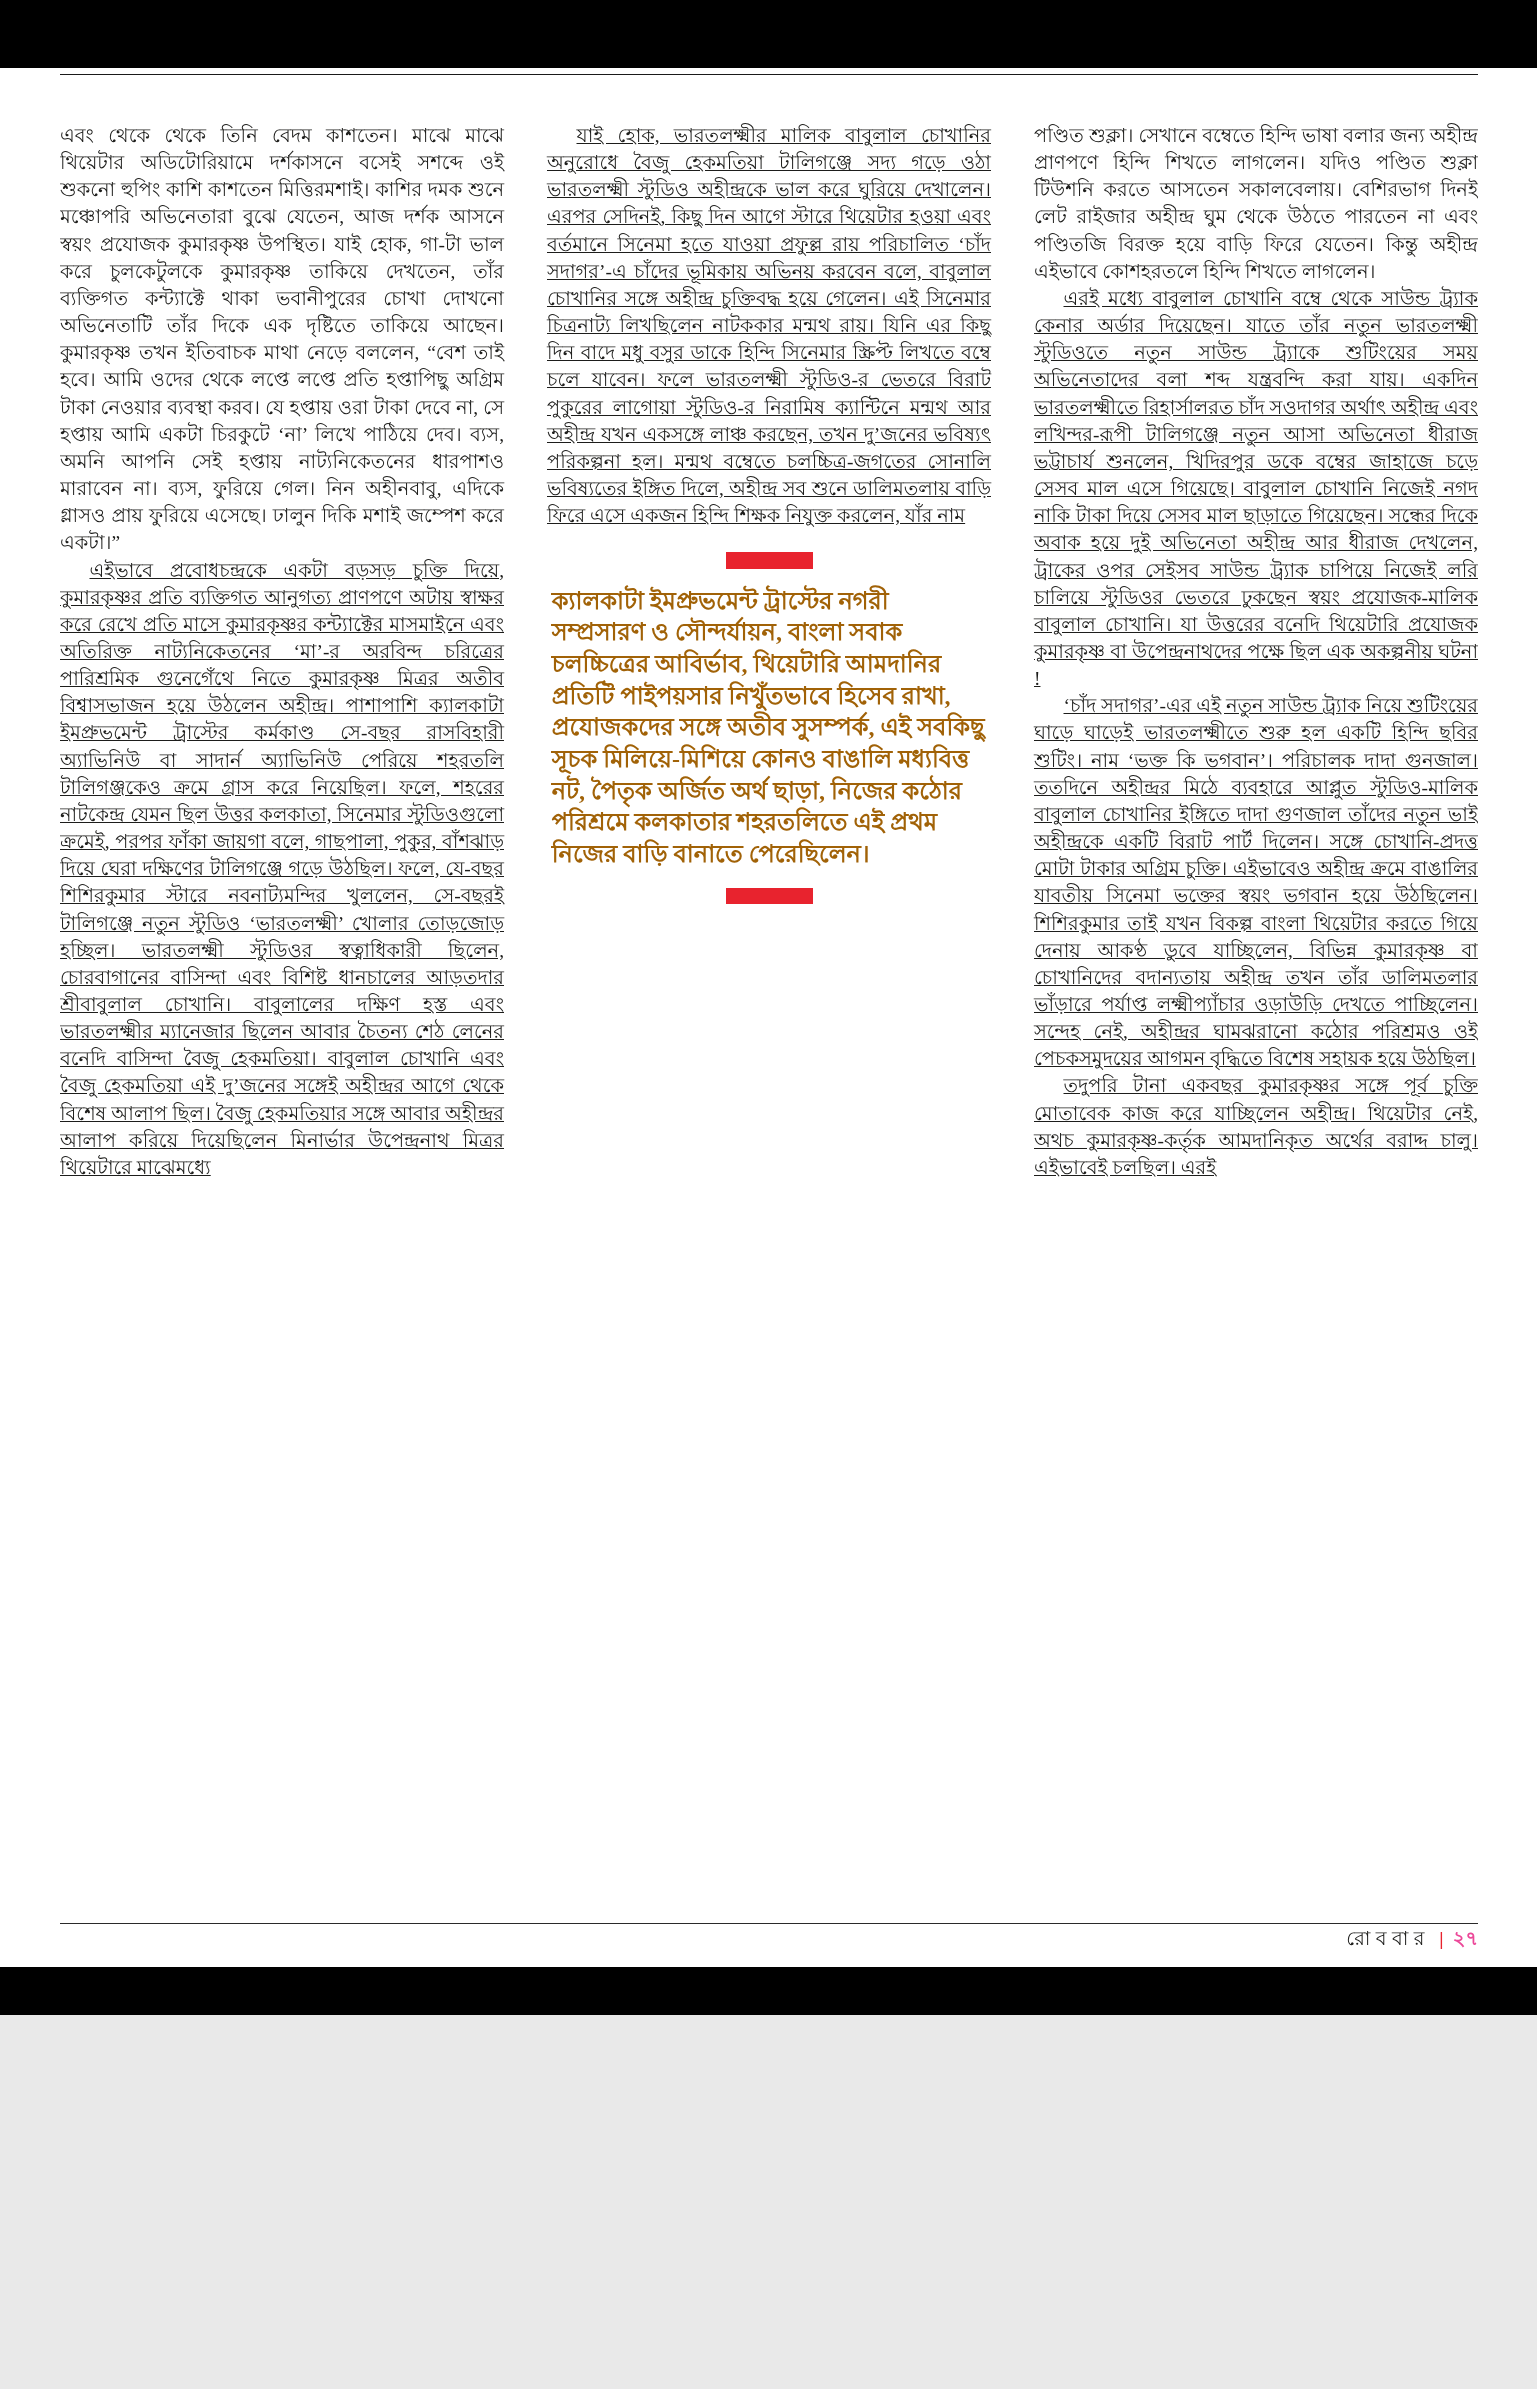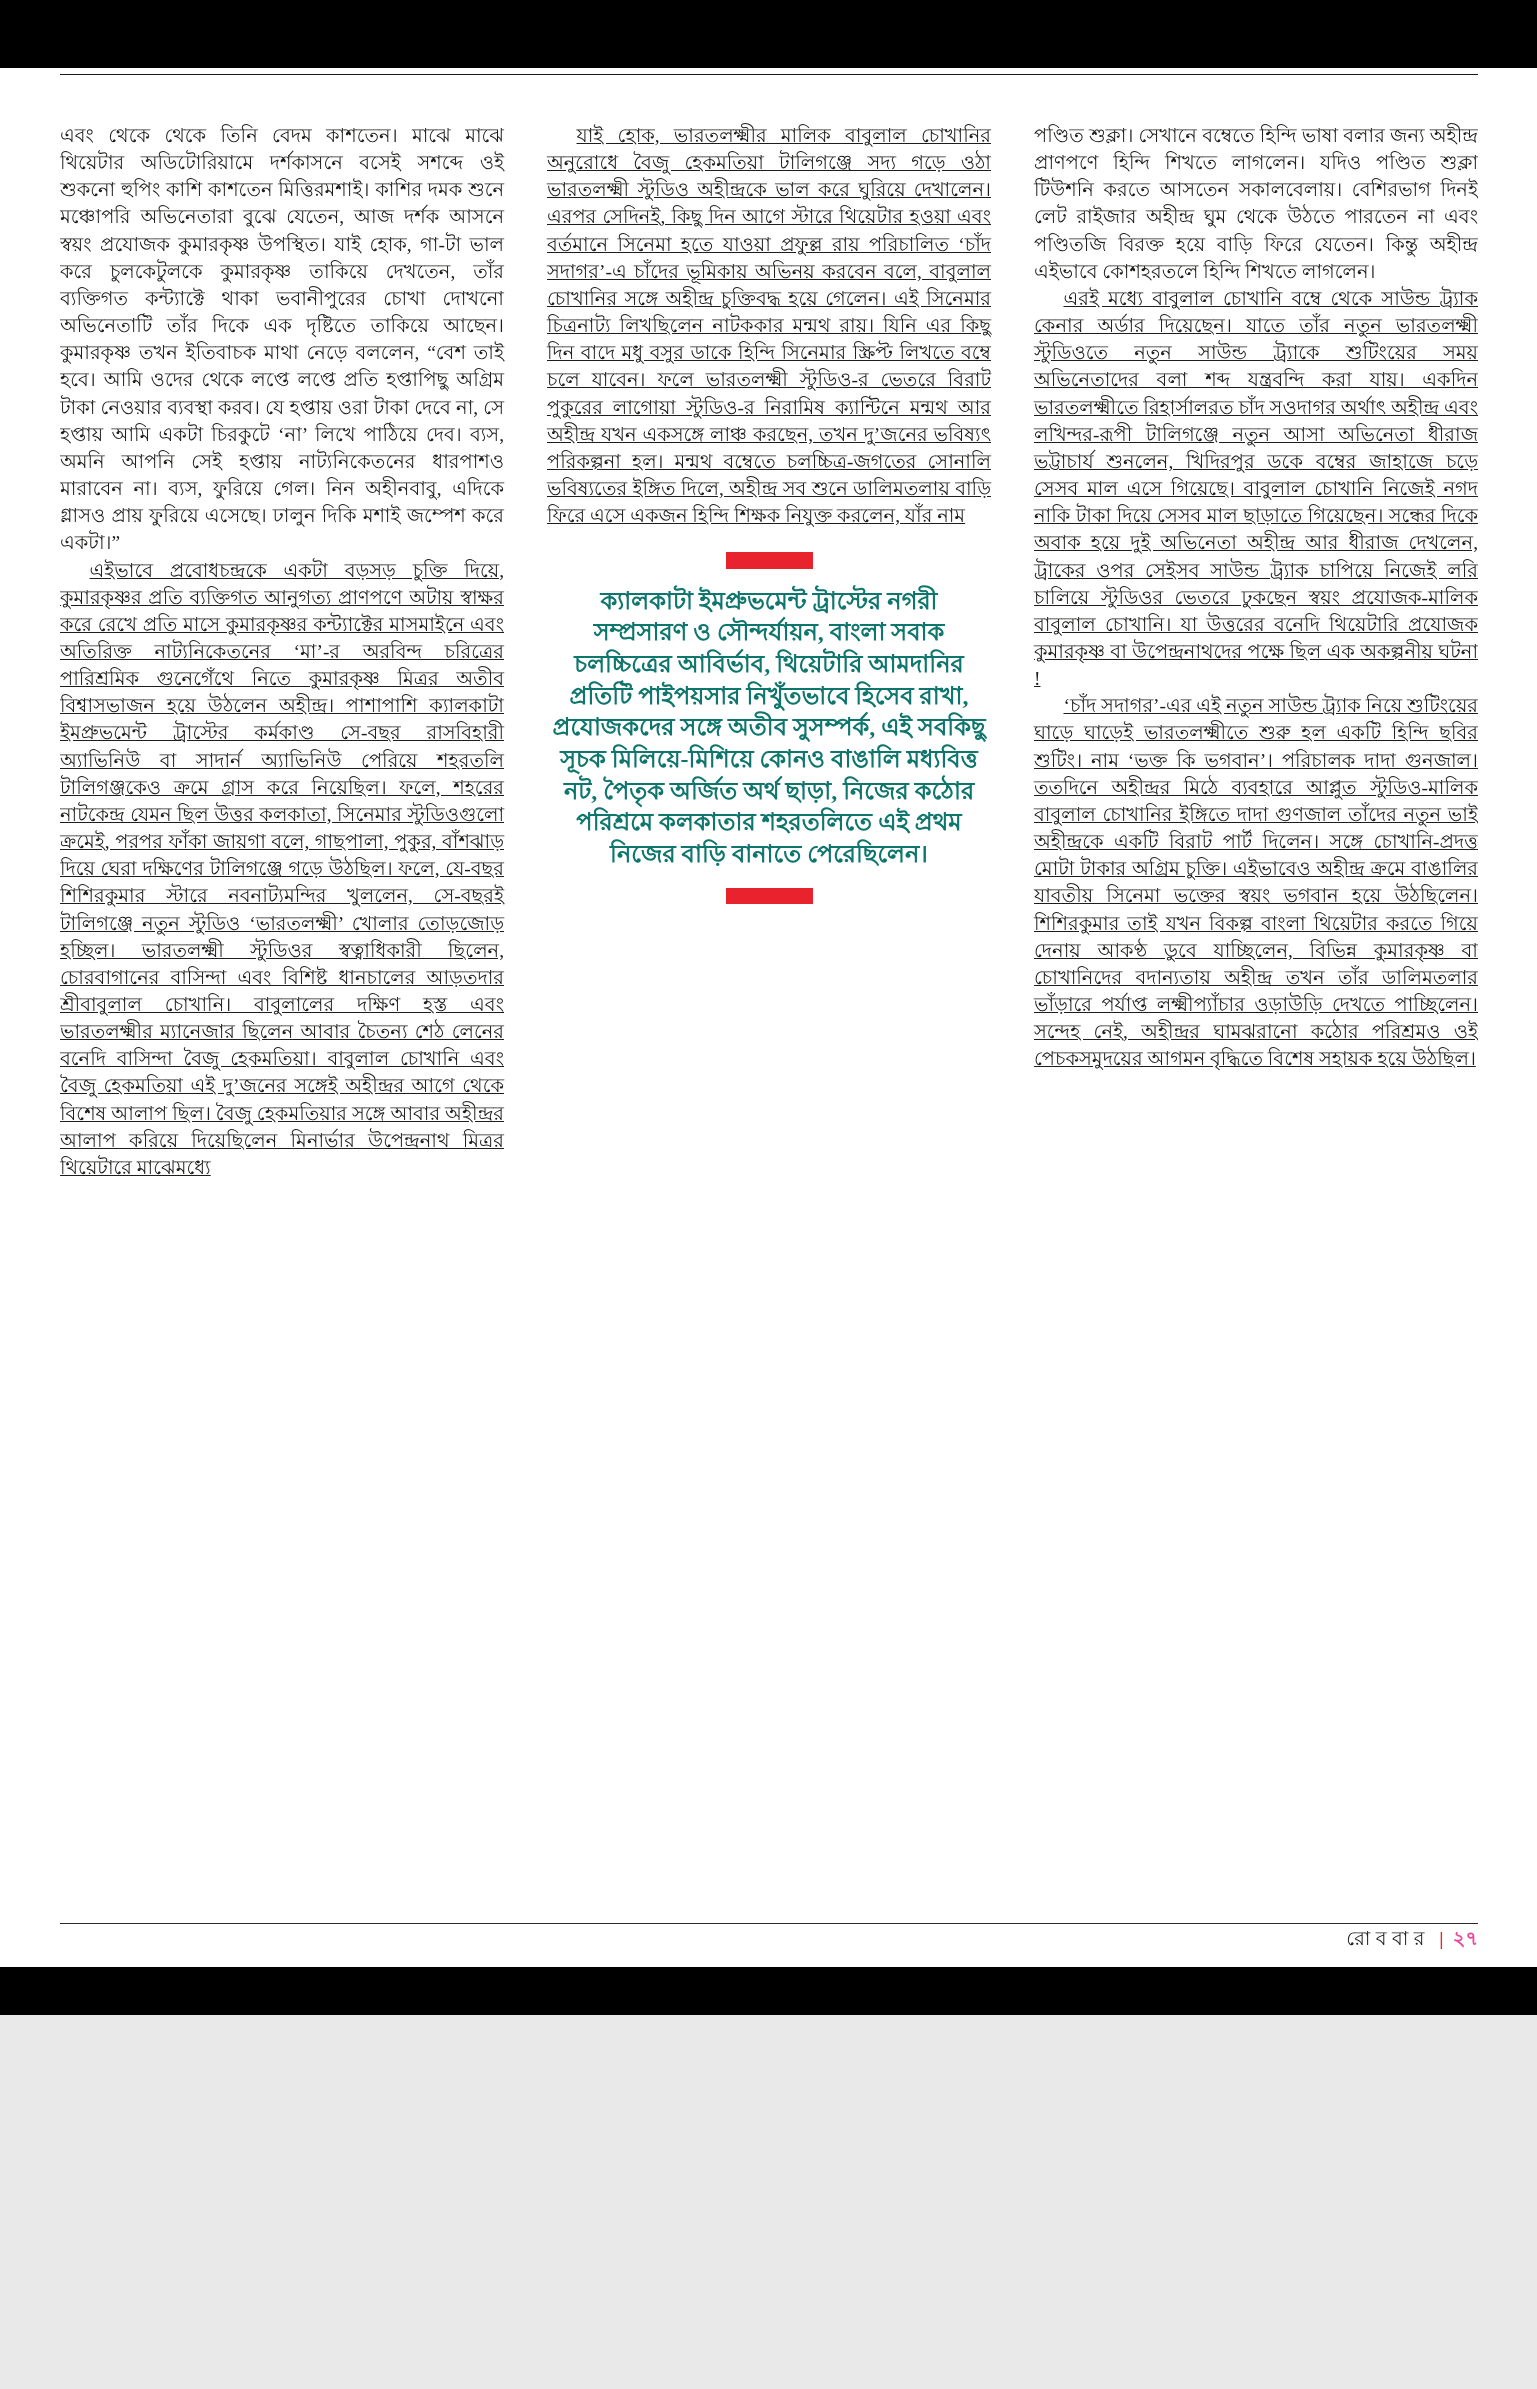--- a/index.html
+++ b/index.html
@@ -39,22 +39,21 @@
   .pullquote { margin: 23px 4.7px 20px 4.7px; }
   .redbar {
     width: 87px; height: 16.3px;
     margin: 0 auto;
     background: #e8232e;
   }
   .pq-text {
     font-weight: bold;
     font-size: 24px;
     line-height: 1.32;
-    text-align: center;
-    color: #0f766e;
+    color: #a16207;
     margin: 17px 0;
   }
   .footrule {
     position: absolute; left: 60px; right: 60px; bottom: 91px;
     border-top: 0.8px solid #2a2a2a;
   }
   .footer {
     position: absolute; right: 60px; bottom: 59px;
     font-size: 19.4px; color: #1d1d1b;
     white-space: nowrap;
@@ -89,20 +88,21 @@
         <div class="redbar"></div>
         <div class="pq-text">ক্যালকাটা ইমপ্রুভমেন্ট ট্রাস্টের নগরী সম্প্রসারণ ও সৌন্দর্যায়ন, বাংলা সবাক চলচ্চিত্রের আবির্ভাব, থিয়েটারি আমদানির প্রতিটি পাইপয়সার নিখুঁতভাবে হিসেব রাখা, প্রযোজকদের সঙ্গে অতীব সুসম্পর্ক, এই সবকিছু সূচক মিলিয়ে-মিশিয়ে কোনও বাঙালি মধ্যবিত্ত নট, পৈতৃক অর্জিত অর্থ ছাড়া, নিজের কঠোর পরিশ্রমে কলকাতার শহরতলিতে এই প্রথম নিজের বাড়ি বানাতে পেরেছিলেন।</div>
         <div class="redbar"></div>
       </div>
     </div>
 
     <div class="col">
       <p class="body">পণ্ডিত শুক্লা। সেখানে বম্বেতে হিন্দি ভাষা বলার জন্য অহীন্দ্র প্রাণপণে হিন্দি শিখতে লাগলেন। যদিও পণ্ডিত শুক্লা টিউশনি করতে আসতেন সকালবেলায়। বেশিরভাগ দিনই লেট রাইজার অহীন্দ্র ঘুম থেকে উঠতে পারতেন না এবং পণ্ডিতজি বিরক্ত হয়ে বাড়ি ফিরে যেতেন। কিন্তু অহীন্দ্র এইভাবে কোশহরতলে হিন্দি শিখতে লাগলেন।</p>
       <p class="body indent">এরই মধ্যে বাবুলাল চোখানি বম্বে থেকে সাউন্ড ট্র্যাক কেনার অর্ডার দিয়েছেন। যাতে তাঁর নতুন ভারতলক্ষ্মী স্টুডিওতে নতুন সাউন্ড ট্র্যাকে শুটিংয়ের সময় অভিনেতাদের বলা শব্দ যন্ত্রবন্দি করা যায়। একদিন ভারতলক্ষ্মীতে রিহার্সালরত চাঁদ সওদাগর অর্থাৎ অহীন্দ্র এবং লখিন্দর-রূপী টালিগঞ্জে নতুন আসা অভিনেতা ধীরাজ ভট্টাচার্য শুনলেন, খিদিরপুর ডকে বম্বের জাহাজে চড়ে সেসব মাল এসে গিয়েছে। বাবুলাল চোখানি নিজেই নগদ নাকি টাকা দিয়ে সেসব মাল ছাড়াতে গিয়েছেন। সন্ধের দিকে অবাক হয়ে দুই অভিনেতা অহীন্দ্র আর ধীরাজ দেখলেন, ট্রাকের ওপর সেইসব সাউন্ড ট্র্যাক চাপিয়ে নিজেই লরি চালিয়ে স্টুডিওর ভেতরে ঢুকছেন স্বয়ং প্রযোজক-মালিক বাবুলাল চোখানি। যা উত্তরের বনেদি থিয়েটারি প্রযোজক কুমারকৃষ্ণ বা উপেন্দ্রনাথদের পক্ষে ছিল এক অকল্পনীয় ঘটনা !</p>
       <p class="body indent">‘চাঁদ সদাগর’-এর এই নতুন সাউন্ড ট্র্যাক নিয়ে শুটিংয়ের ঘাড়ে ঘাড়েই ভারতলক্ষ্মীতে শুরু হল একটি হিন্দি ছবির শুটিং। নাম ‘ভক্ত কি ভগবান’। পরিচালক দাদা গুনজাল। ততদিনে অহীন্দ্রর মিঠে ব্যবহারে আপ্লুত স্টুডিও-মালিক বাবুলাল চোখানির ইঙ্গিতে দাদা গুণজাল তাঁদের নতুন ভাই অহীন্দ্রকে একটি বিরাট পার্ট দিলেন। সঙ্গে চোখানি-প্রদত্ত মোটা টাকার অগ্রিম চুক্তি। এইভাবেও অহীন্দ্র ক্রমে বাঙালির যাবতীয় সিনেমা ভক্তের স্বয়ং ভগবান হয়ে উঠছিলেন। শিশিরকুমার তাই যখন বিকল্প বাংলা থিয়েটার করতে গিয়ে দেনায় আকণ্ঠ ডুবে যাচ্ছিলেন, বিভিন্ন কুমারকৃষ্ণ বা চোখানিদের বদান্যতায় অহীন্দ্র তখন তাঁর ডালিমতলার ভাঁড়ারে পর্যাপ্ত লক্ষ্মীপ্যাঁচার ওড়াউড়ি দেখতে পাচ্ছিলেন। সন্দেহ নেই, অহীন্দ্রর ঘামঝরানো কঠোর পরিশ্রমও ওই পেচকসমুদয়ের আগমন বৃদ্ধিতে বিশেষ সহায়ক হয়ে উঠছিল।</p>
+      <p class="body indent">তদুপরি টানা একবছর কুমারকৃষ্ণর সঙ্গে পূর্ব চুক্তি মোতাবেক কাজ করে যাচ্ছিলেন অহীন্দ্র। থিয়েটার নেই, অথচ কুমারকৃষ্ণ-কর্তৃক আমদানিকৃত অর্থের বরাদ্দ চালু। এইভাবেই চলছিল। এরই</p>
     </div>
 
   </div>
 
   <div class="footrule"></div>
 
   <div class="footer">
     <span class="name">রোববার</span><span class="divider">|</span><span class="pagenum">২৭</span>
   </div>
 

